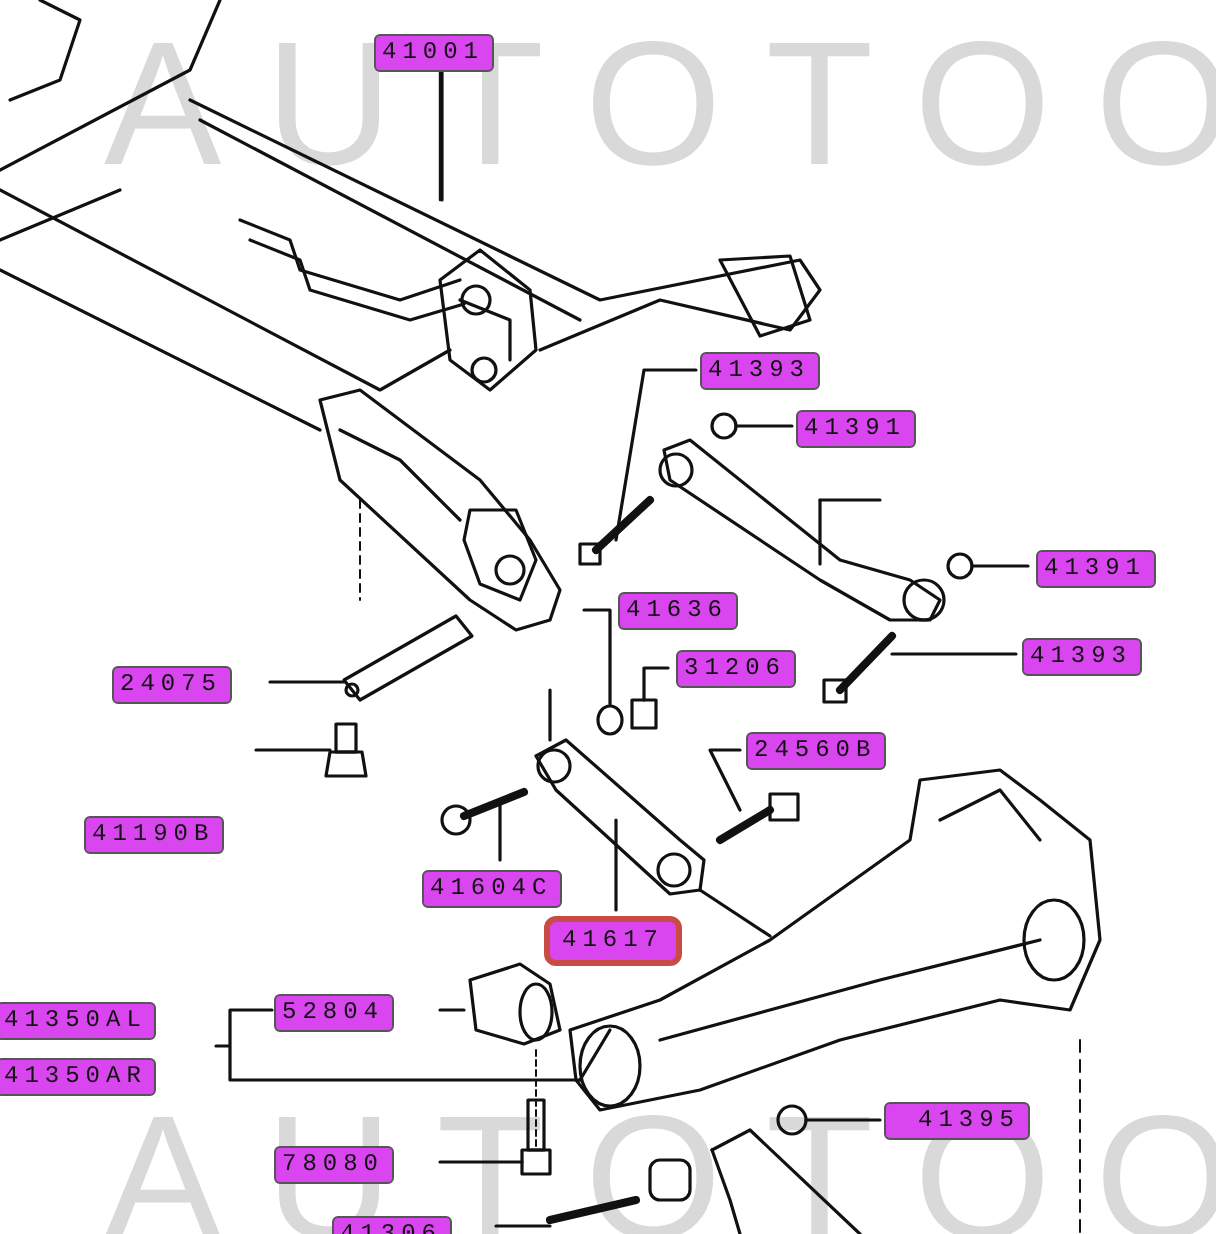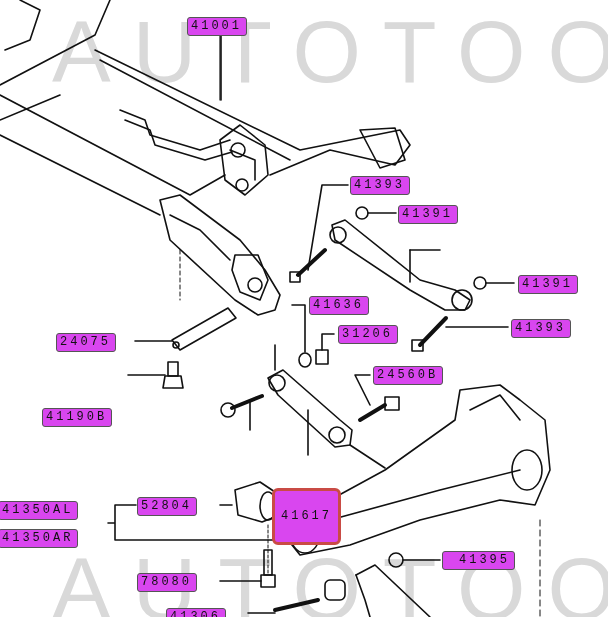--- a/index.html
+++ b/index.html
@@ -1,21 +1,21 @@
 <!DOCTYPE html>
 <html><head>
   <meta charset="utf-8">
   <style>
     html, body { margin:0; padding:0; background:#ffffff; }
     body { width:608px; height:617px; overflow:hidden; position:relative; font-family:"DejaVu Sans", sans-serif; }
     #stage { position:absolute; left:0; top:0; width:608px; height:617px; }
     .watermark { position:absolute; font-family:"Liberation Sans", sans-serif; font-weight:400; color:#d9d9d9; font-size:88px; letter-spacing:22px; line-height:1; white-space:nowrap; z-index:0; }
     svg.art { position:absolute; left:0; top:0; z-index:1; }
     .callout { position:absolute; z-index:2; height:17px; border:1px solid #555; border-radius:3px; background:#d946ef; font-family:Liberation Mono, monospace; font-size:12px; line-height:17px; color:#111; padding:0 4px 0 3px; letter-spacing:3px; white-space:nowrap; box-sizing:content-box; }
-    .callout.hl { border:3px solid #c94b45; border-radius:6px; padding:17px 6px;margin-top:30px; }
+    .callout.hl { border:3px solid #c94b45; border-radius:6px; padding:1px 6px; }
   </style>
 </head>
 <body>
 
 <div id="stage">
 
   <div class="watermark" style="left:52px;top:8px;">AUTOTOOT</div>
   <div class="watermark" style="left:52px;top:545px;">AUTOTOOT</div>
 
   <svg class="art" width="608" height="617" viewBox="0 0 608 617" fill="none" stroke="#111" stroke-width="1.6" stroke-linejoin="round" stroke-linecap="round">
@@ -148,20 +148,21 @@
   <div class="callout" style="left:187px;top:17px;">41001</div>
   <div class="callout" style="left:350px;top:176px;">41393</div>
   <div class="callout" style="left:398px;top:205px;">41391</div>
   <div class="callout" style="left:518px;top:275px;">41391</div>
   <div class="callout" style="left:309px;top:296px;">41636</div>
   <div class="callout" style="left:338px;top:325px;">31206</div>
   <div class="callout" style="left:511px;top:319px;">41393</div>
   <div class="callout" style="left:56px;top:333px;">24075</div>
   <div class="callout" style="left:373px;top:366px;">24560B</div>
   <div class="callout" style="left:42px;top:367px;margin-top:41px;">41190B</div>
+  <div class="callout" style="left:211px;top:435px;">41604C</div>
   <div class="callout hl" style="left:272px;top:458px;">41617</div>
   <div class="callout" style="left:137px;top:497px;">52804</div>
   <div class="callout" style="left:-2px;top:501px;">41350AL</div>
   <div class="callout" style="left:-2px;top:529px;">41350AR</div>
   <div class="callout" style="left:442px;top:551px;padding-left:16px;">41395</div>
   <div class="callout" style="left:137px;top:573px;">78080</div>
   <div class="callout" style="left:166px;top:608px;">41306</div>
 </div>
 
 </body></html>

